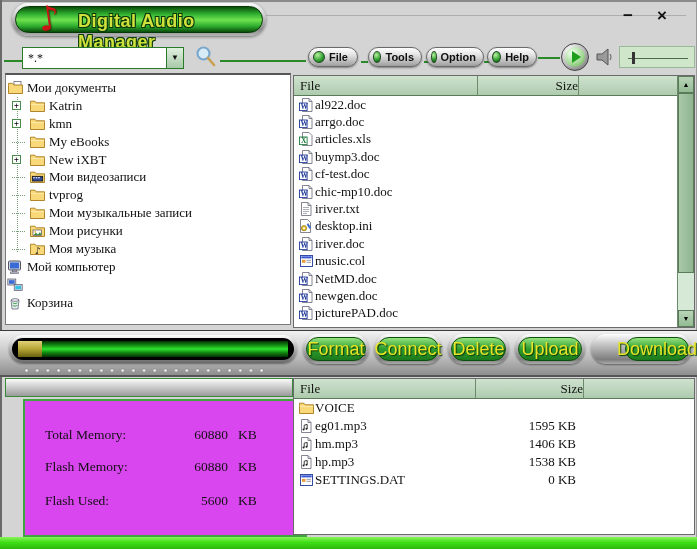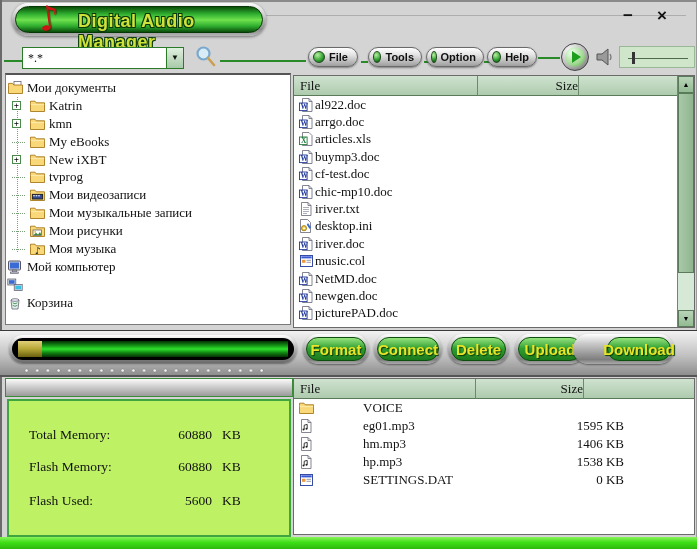--- a/index.html
+++ b/index.html
@@ -65,21 +65,21 @@
   .files-bot{left:293px;top:378px;width:402px;height:157px;}
   .fheader{display:flex;height:20px;}
   .hcell{background:linear-gradient(#cfe2cf,#aecbae);border-right:1px solid #6a8a6a;border-bottom:1px solid #5a7a5a;
     box-sizing:border-box;font-family:"Liberation Serif",serif;font-size:13px;color:#111;line-height:19px;}
   .hfile{padding-left:6px;} .hsize{text-align:right;} .hrest{flex:1;border-right:none;}
   .files-top .hfile{width:184px;} .files-top .hsize{width:101px;}
   .files-bot .hfile{width:182px;} .files-bot .hsize{width:108px;}
   .file-row{display:flex;align-items:center;font-family:"Liberation Serif",serif;font-size:13px;color:#111;}
   .files-top .file-row{height:17.4px;} .files-bot .file-row{height:18px;}
   .fr-icon{width:18px;display:inline-flex;justify-content:center;margin-left:3px;}
-  .files-top .fr-name{width:163px;} .files-bot .fr-name{width:161px;padding-left:48px;}
+  .files-top .fr-name{width:163px;} .files-bot .fr-name{width:161px;}
   .fr-size{text-align:right;box-sizing:border-box;padding-right:8px;}
   .files-top .fr-size{width:101px;} .files-bot .fr-size{width:108px;}
   .scrollbar{position:absolute;right:0;top:0;width:17px;height:100%;background:#d6e8d6;border-left:1px solid #6a8a6a;box-sizing:border-box;}
   .sb-btn{position:absolute;left:0;width:16px;height:17px;background:linear-gradient(#b8d4b8,#93bb93);
     border:1px solid #5a7a5a;box-sizing:border-box;font-size:7px;text-align:center;line-height:15px;color:#000;}
   .sb-up{top:0;} .sb-down{bottom:0;}
   .sb-thumb{position:absolute;left:0;top:17px;width:16px;height:180px;background:linear-gradient(90deg,#a9c9a9,#8fb58f);
     border:1px solid #5a7a5a;box-sizing:border-box;}
   
   .midbar{position:absolute;left:0;top:330px;width:697px;height:47px;
@@ -93,25 +93,25 @@
     background:linear-gradient(180deg,#e0d078,#b8a838 48%,#6a6010);}
   .dots{position:absolute;left:24px;top:37px;width:246px;height:5px;
     background-image:radial-gradient(circle at 2.5px 2.5px,#f4f4f4 .8px,#8a8a8a 1.7px,rgba(0,0,0,0) 2.3px);
     background-size:10.7px 5px;background-repeat:repeat-x;}
   .action-btn{position:absolute;top:3px;height:30px;border-radius:15px;
     background:linear-gradient(180deg,#ffffff,#cccccc 30%,#7e7e7e 85%,#aaaaaa);
     padding:3px;box-sizing:border-box;box-shadow:0 1px 2px rgba(0,0,0,.45);}
   .action-face{width:100%;height:100%;border-radius:12px;border:1px solid #0c4f0c;box-sizing:border-box;
     background:linear-gradient(180deg,#96e47e,#2f9f2f 48%,#1c7a1c);
     display:flex;align-items:center;justify-content:center;}
-  .action-label{font-size:15px;font-weight:bold;color:#e8e428;text-shadow:1px 1px 1px #0a3a0a;}
+  .action-label{font-size:18px;font-weight:normal;color:#e8e428;text-shadow:1px 1px 1px #0a3a0a;}
   
   .bl-header{position:absolute;left:5px;top:378px;width:288px;height:19px;
     background:linear-gradient(#fafafa,#9a9a9a);border:1px solid #3a8a3a;box-sizing:border-box;}
-  .mem-panel{position:absolute;left:7px;top:399px;width:284px;height:138px;background:#bef264;
+  .mem-panel{position:absolute;left:23px;top:399px;width:284px;height:138px;background:#d946ef;
     border:2px solid #3fa53f;box-sizing:border-box;}
   .mem-row{position:absolute;left:0;right:0;height:18px;font-family:"Liberation Serif",serif;font-size:13.5px;color:#111;}
   .mem-label{position:absolute;left:20px;} 
   .mem-value{position:absolute;left:115px;width:88px;text-align:right;}
   .mem-unit{position:absolute;left:213px;}
   .bottom-strip{position:absolute;left:0;top:537px;width:697px;height:12px;
     background:linear-gradient(180deg,#8af25c,#3fdf17 45%,#2db80c);}
 </style>
 </head>
 <body>
@@ -226,37 +226,37 @@
               <path d="M.8 4.6h13.4" stroke="#fdeaa8" stroke-width="1.1"></path>
             </svg>
           </span>
           <span class="tree-label">New iXBT</span>
         </div>
         <div class="tree-row lvl1">
           <span class="stub"></span>
           <span class="tree-icon">
             <svg width="15" height="12" viewBox="0 0 15 12">
               <path d="M.5 3.5V1.2H5l1.2 1.6h8.3v8.7H.5z" fill="#f8d878" stroke="#a8791c" stroke-width=".9"></path>
-              <path d="M.8 4.6h13.4" stroke="#fdeaa8" stroke-width="1.1"></path>
-            </svg>
-          </span>
-          <span class="tree-label">tvprog</span>
-        </div>
-        <div class="tree-row lvl1">
-          <span class="stub"></span>
-          <span class="tree-icon">
-            <svg width="15" height="12" viewBox="0 0 15 12">
-              <path d="M.5 3.5V1.2H5l1.2 1.6h8.3v8.7H.5z" fill="#f8d878" stroke="#a8791c" stroke-width=".9"></path>
               <rect x="2.4" y="5.4" width="10.2" height="4.6" fill="#33499a" stroke="#222"></rect>
               <rect x="3.2" y="6.2" width="1.6" height="1.1" fill="#fff"></rect>
               <rect x="5.7" y="6.2" width="1.6" height="1.1" fill="#fff"></rect>
               <rect x="8.2" y="6.2" width="1.6" height="1.1" fill="#fff"></rect>
             </svg>
           </span>
           <span class="tree-label">Мои видеозаписи</span>
+        </div>
+        <div class="tree-row lvl1">
+          <span class="stub"></span>
+          <span class="tree-icon">
+            <svg width="15" height="12" viewBox="0 0 15 12">
+              <path d="M.5 3.5V1.2H5l1.2 1.6h8.3v8.7H.5z" fill="#f8d878" stroke="#a8791c" stroke-width=".9"></path>
+              <path d="M.8 4.6h13.4" stroke="#fdeaa8" stroke-width="1.1"></path>
+            </svg>
+          </span>
+          <span class="tree-label">tvprog</span>
         </div>
         <div class="tree-row lvl1">
           <span class="stub"></span>
           <span class="tree-icon">
             <svg width="15" height="12" viewBox="0 0 15 12">
               <path d="M.5 3.5V1.2H5l1.2 1.6h8.3v8.7H.5z" fill="#f8d878" stroke="#a8791c" stroke-width=".9"></path>
               <path d="M.8 4.6h13.4" stroke="#fdeaa8" stroke-width="1.1"></path>
             </svg>
           </span>
           <span class="tree-label">Мои музыкальные записи</span>
@@ -508,21 +508,21 @@
     <div class="action-btn" style="left:448px;width:61px;">
       <div class="action-face">
           <span class="action-label">Delete</span>
         </div>
     </div>
     <div class="action-btn" style="left:515px;width:70px;">
       <div class="action-face">
           <span class="action-label">Upload</span>
         </div>
     </div>
-    <div class="action-btn" style="left:573px;width:101px;padding-left:34px;">
+    <div class="action-btn" style="left:591px;width:101px;padding-left:34px;">
       <div class="action-face">
           <span class="action-label">Download</span>
         </div>
     </div>
   </div>
 
   <div class="bl-header"></div>
   <div class="mem-panel">
     <div id="memory-rows">
         <div class="mem-row" style="top: 26px;">

